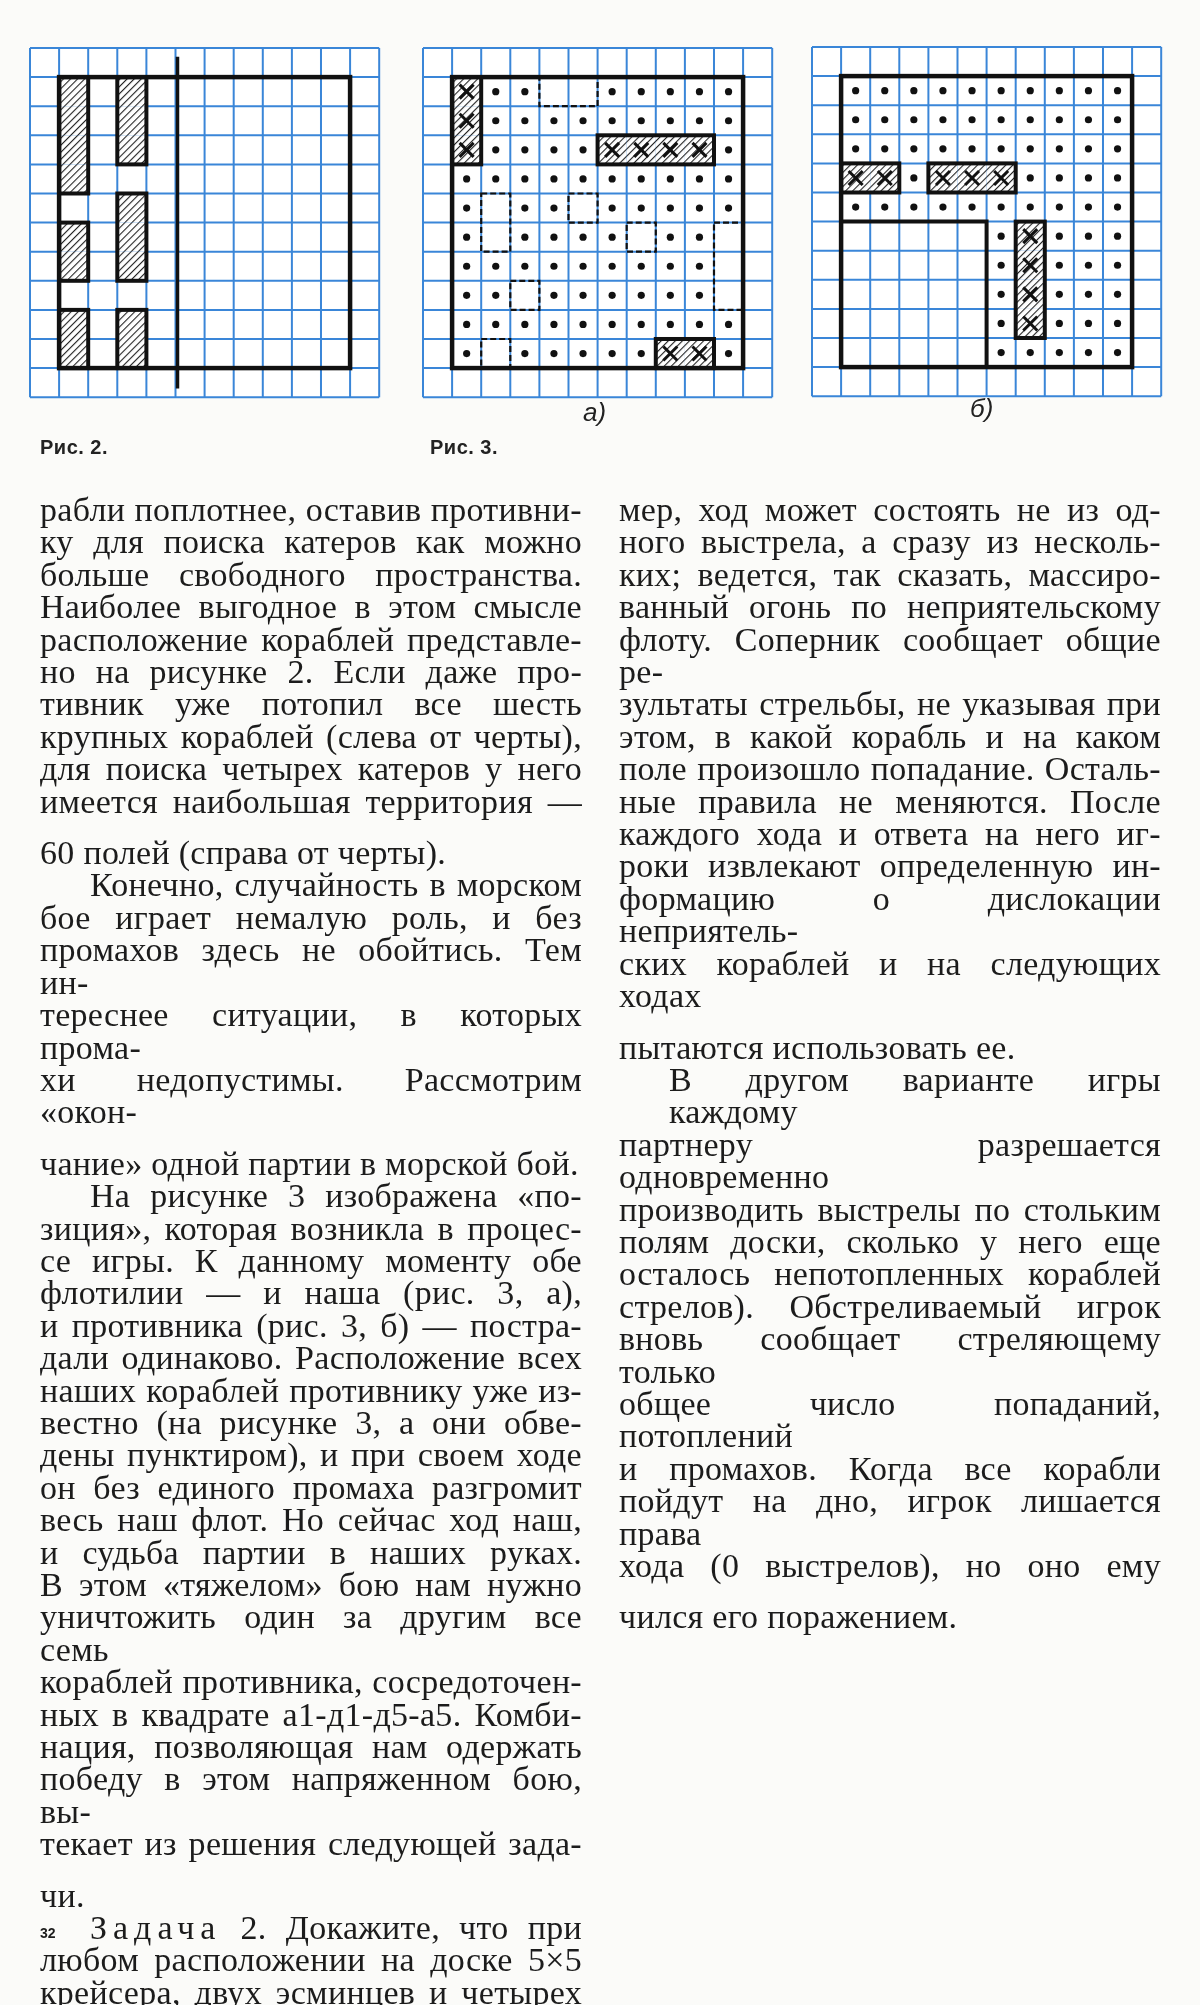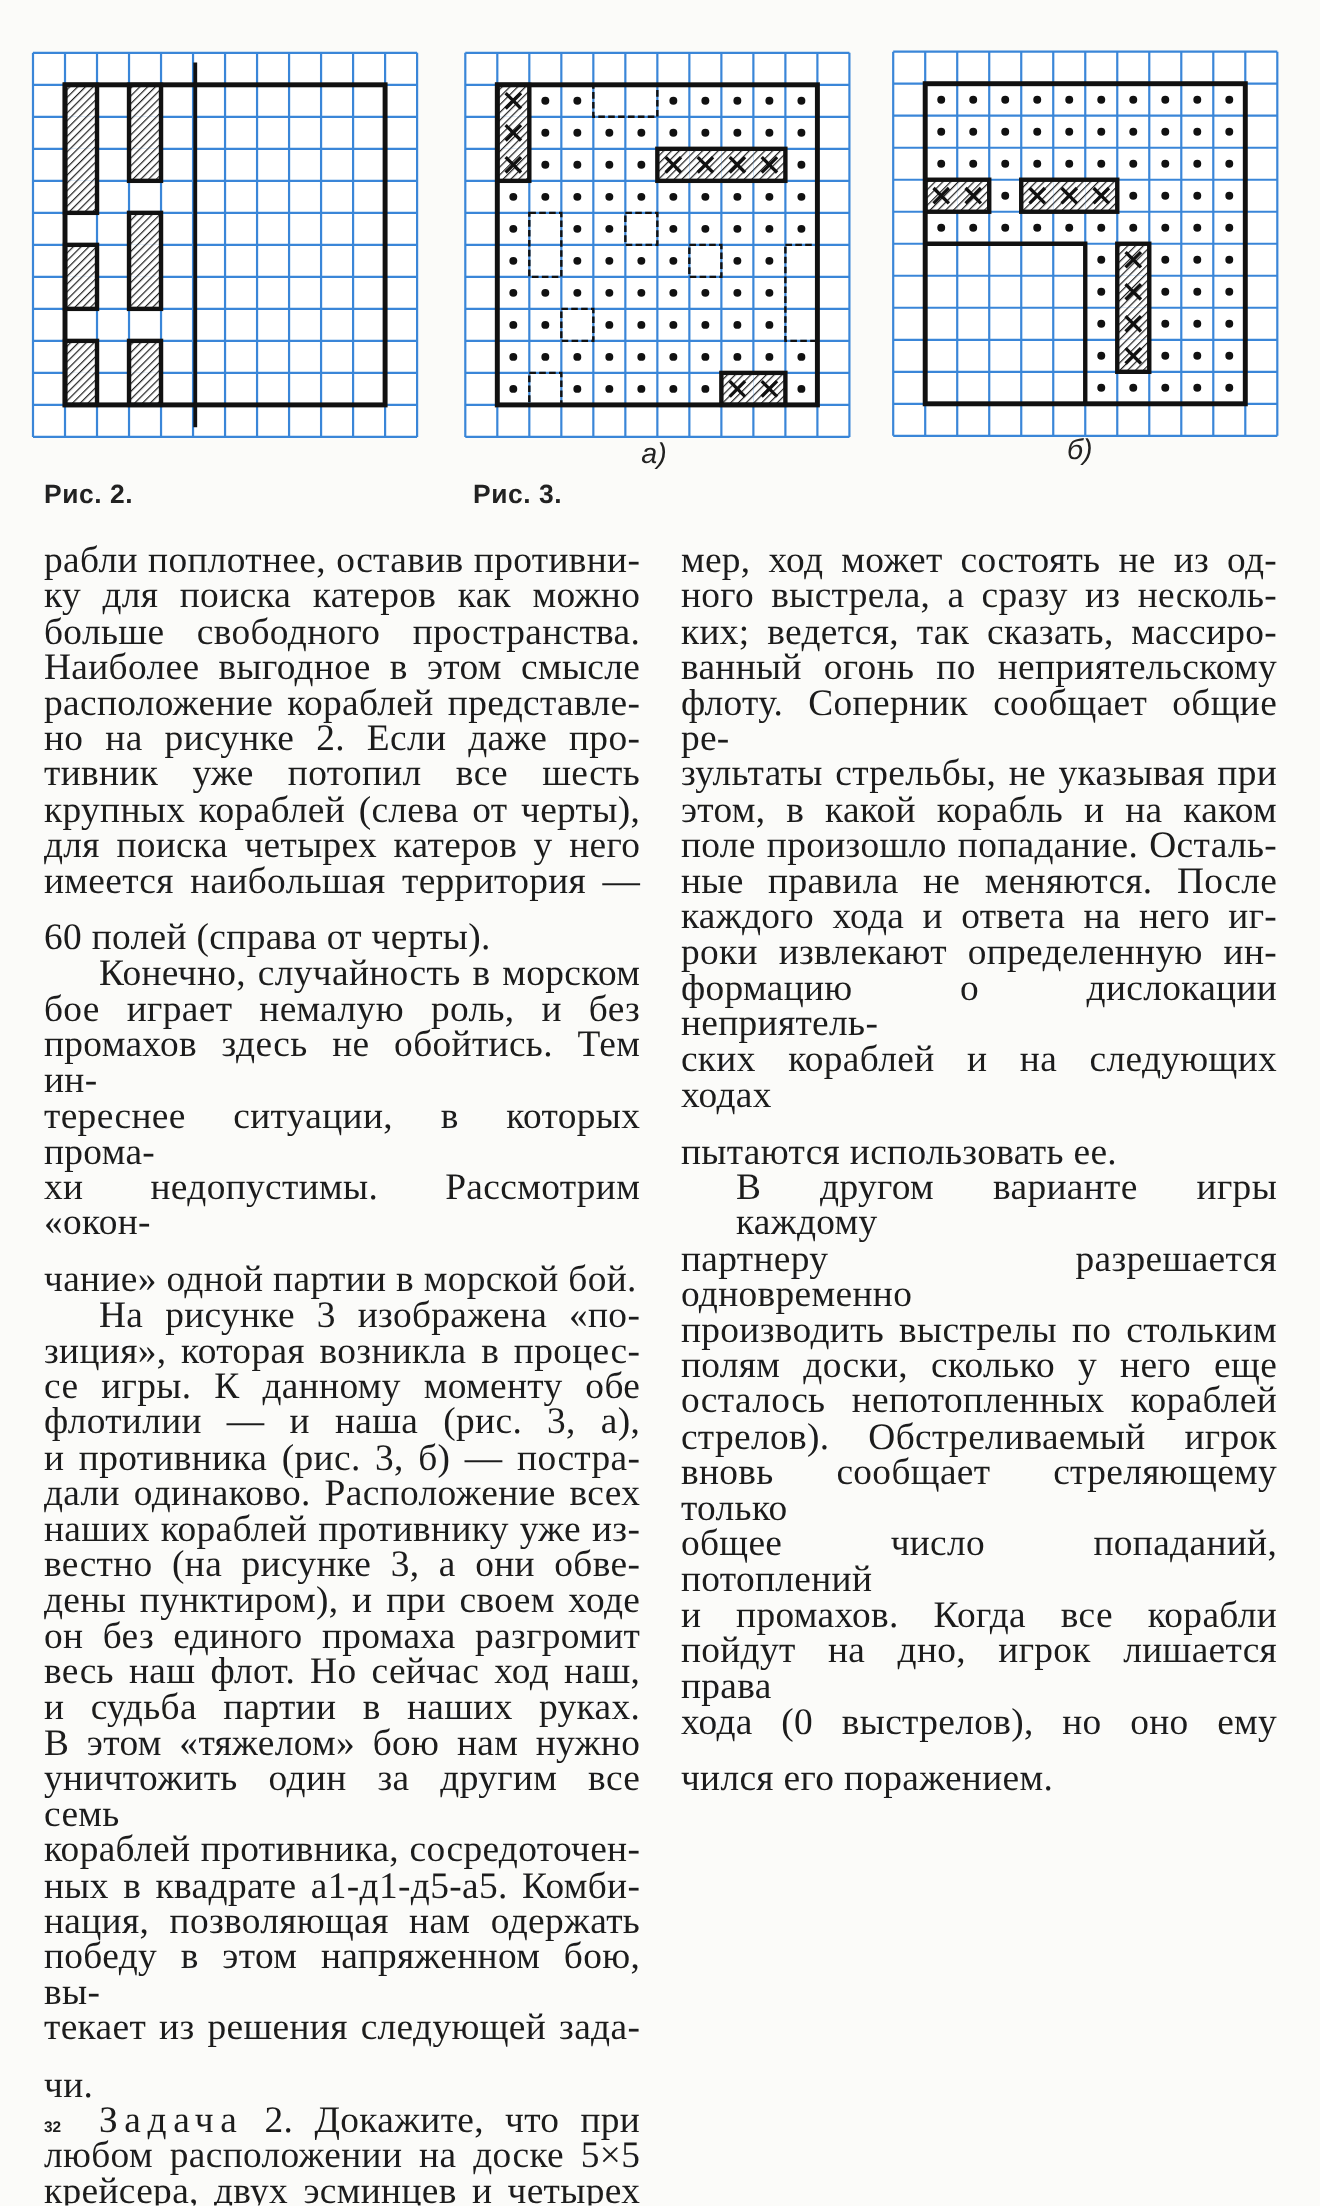--- a/index.html
+++ b/index.html
@@ -9,21 +9,21 @@
   }
   .fig { position:absolute; }
   .grid { position:absolute; }
   .grid svg { display:block; }
   .fig-label {
     position:absolute; font-family:"Liberation Sans","DejaVu Sans",sans-serif; font-style:italic;
     font-size:26px; color:#222;
   }
   .caption {
     position:absolute; font-family:"Liberation Sans","DejaVu Sans",sans-serif; font-weight:bold;
-    font-size:24px; color:#222; letter-spacing:0.5px;
+    font-size:20px; color:#222; letter-spacing:0.5px;
   }
   .column {
     position:absolute; width:542px; font-size:34px; line-height:32.4px;
     text-align:justify; hyphens:manual; letter-spacing:0.3px;
   }
   .spaced { letter-spacing:6px; }
   .page-number {
     position:absolute; left:40px; top:1925px;
     font-family:"Liberation Sans","DejaVu Sans",sans-serif; font-weight:bold; font-size:14px;
   }

